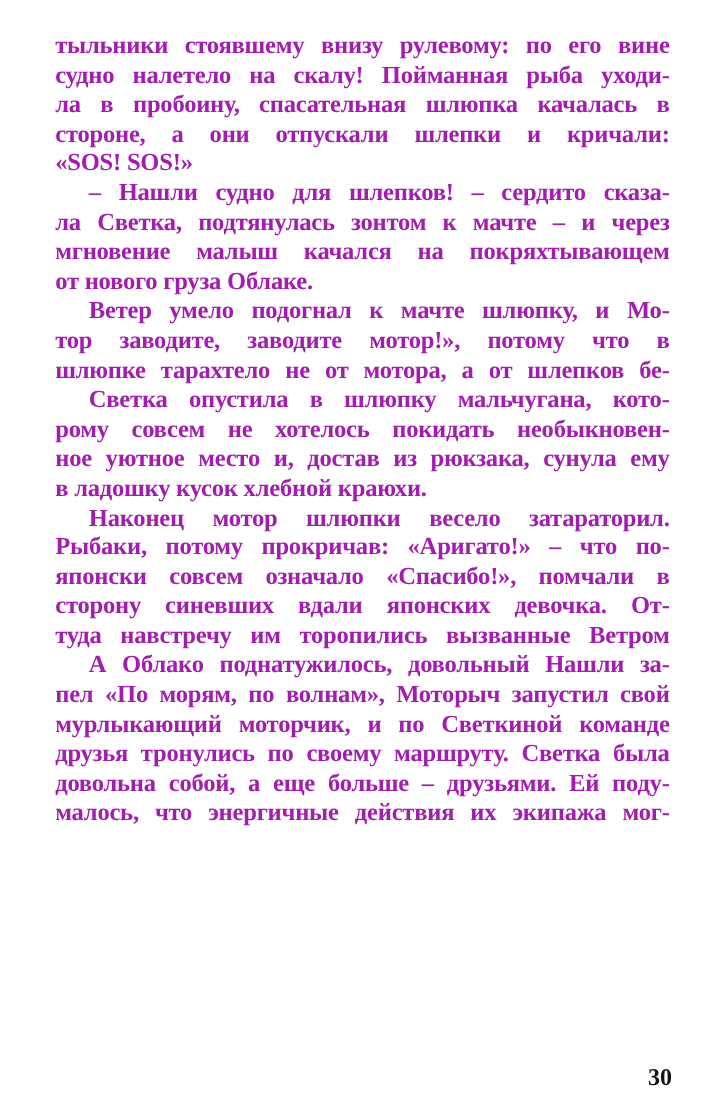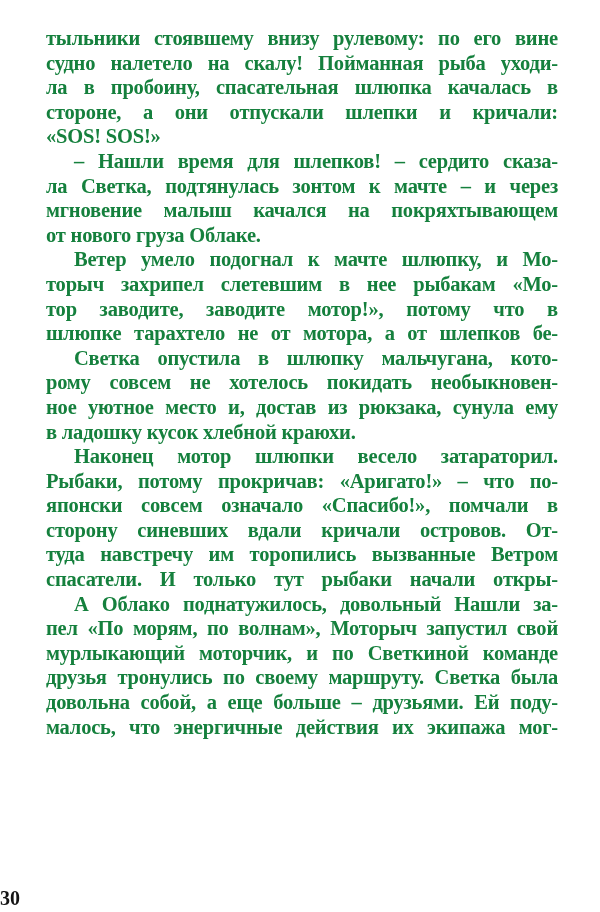--- a/index.html
+++ b/index.html
@@ -1,63 +1,61 @@
 <!DOCTYPE html>
 <html><head>
 <meta charset="utf-8">
 <style>
   html, body { margin: 0; padding: 0; background: #ffffff; }
   body { width: 600px; height: 912px; position: relative; overflow: hidden; }
   .page {
     position: absolute; left: 46px; top: 26px; width: 512px;
     font-family: "Liberation Serif", "DejaVu Serif", serif;
-    font-size: 20.5px; line-height: 24.6px; color: #15803d;
+    font-size: 20.5px; line-height: 24.6px; color: #a21caf;
     font-weight: bold; letter-spacing: -0.2px;
   }
   .line { display: block; white-space: nowrap; text-align: justify; text-align-last: justify; height: 24.6px; }
   .line.last { text-align-last: left; }
   .line.indent { padding-left: 28px; }
   .page-number {
-    position: absolute; left: 0; width: 560px; top: 887px; text-align: left;
+    position: absolute; left: 0; width: 560px; top: 887px; text-align: right;
     font-family: "Liberation Serif", "DejaVu Serif", serif; font-weight: bold;
     font-size: 20px; color: #141414;
   }
 </style>
 </head>
 <body>
 
 <div class="page">
 
   <span class="line">тыльники стоявшему внизу рулевому: по его вине</span>
   <span class="line">судно налетело на скалу! Пойманная рыба уходи-</span>
   <span class="line">ла в пробоину, спасательная шлюпка качалась в</span>
   <span class="line">стороне, а они отпускали шлепки и кричали:</span>
   <span class="line last">«SOS! SOS!»</span>
 
-  <span class="line indent">– Нашли время для шлепков! – сердито сказа-</span>
+  <span class="line indent">– Нашли судно для шлепков! – сердито сказа-</span>
   <span class="line">ла Светка, подтянулась зонтом к мачте – и через</span>
   <span class="line">мгновение малыш качался на покряхтывающем</span>
   <span class="line last">от нового груза Облаке.</span>
 
   <span class="line indent">Ветер умело подогнал к мачте шлюпку, и Мо-</span>
-  <span class="line">торыч захрипел слетевшим в нее рыбакам «Мо-</span>
   <span class="line">тор заводите, заводите мотор!», потому что в</span>
   <span class="line">шлюпке тарахтело не от мотора, а от шлепков бе-</span>
 
   <span class="line indent">Светка опустила в шлюпку мальчугана, кото-</span>
   <span class="line">рому совсем не хотелось покидать необыкновен-</span>
   <span class="line">ное уютное место и, достав из рюкзака, сунула ему</span>
   <span class="line last">в ладошку кусок хлебной краюхи.</span>
 
   <span class="line indent">Наконец мотор шлюпки весело затараторил.</span>
   <span class="line">Рыбаки, потому прокричав: «Аригато!» – что по-</span>
   <span class="line">японски совсем означало «Спасибо!», помчали в</span>
-  <span class="line">сторону синевших вдали кричали островов. От-</span>
+  <span class="line">сторону синевших вдали японских девочка. От-</span>
   <span class="line">туда навстречу им торопились вызванные Ветром</span>
-  <span class="line">спасатели. И только тут рыбаки начали откры-</span>
 
   <span class="line indent">А Облако поднатужилось, довольный Нашли за-</span>
   <span class="line">пел «По морям, по волнам», Моторыч запустил свой</span>
   <span class="line">мурлыкающий моторчик, и по Светкиной команде</span>
   <span class="line">друзья тронулись по своему маршруту. Светка была</span>
   <span class="line">довольна собой, а еще больше – друзьями. Ей поду-</span>
   <span class="line">малось, что энергичные действия их экипажа мог-</span>
 </div>
 
 <div class="page-number">30</div>

